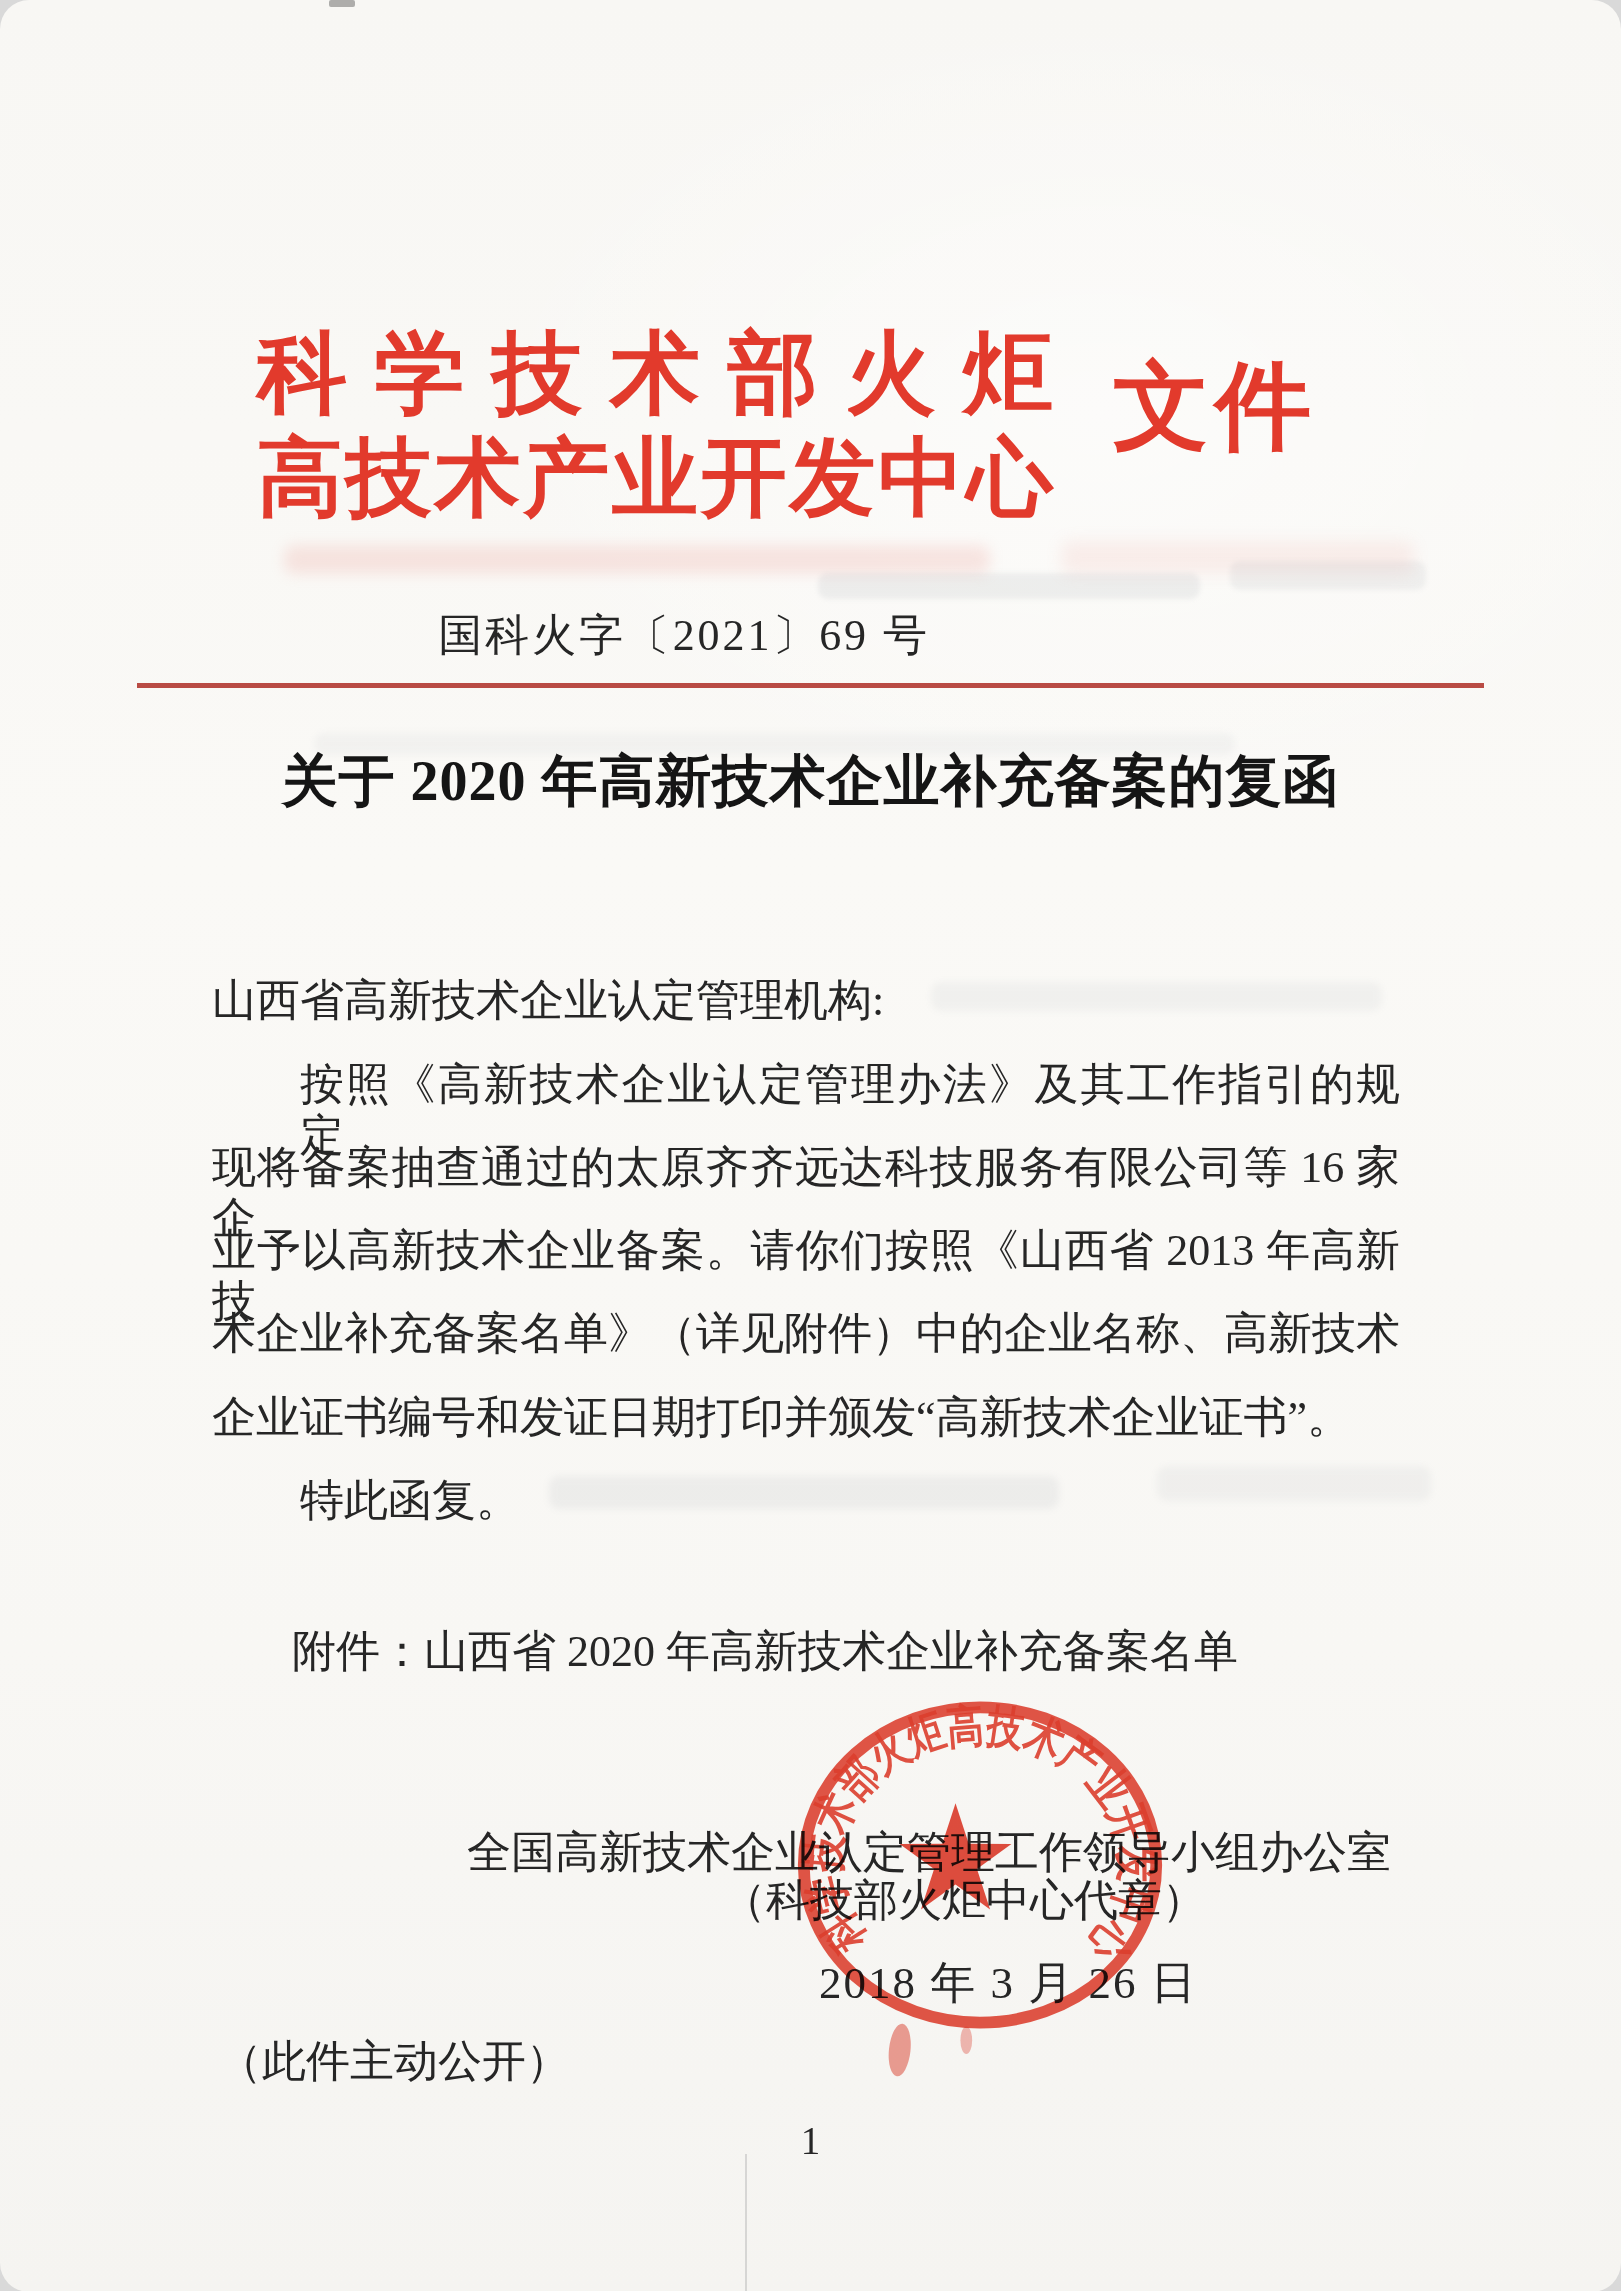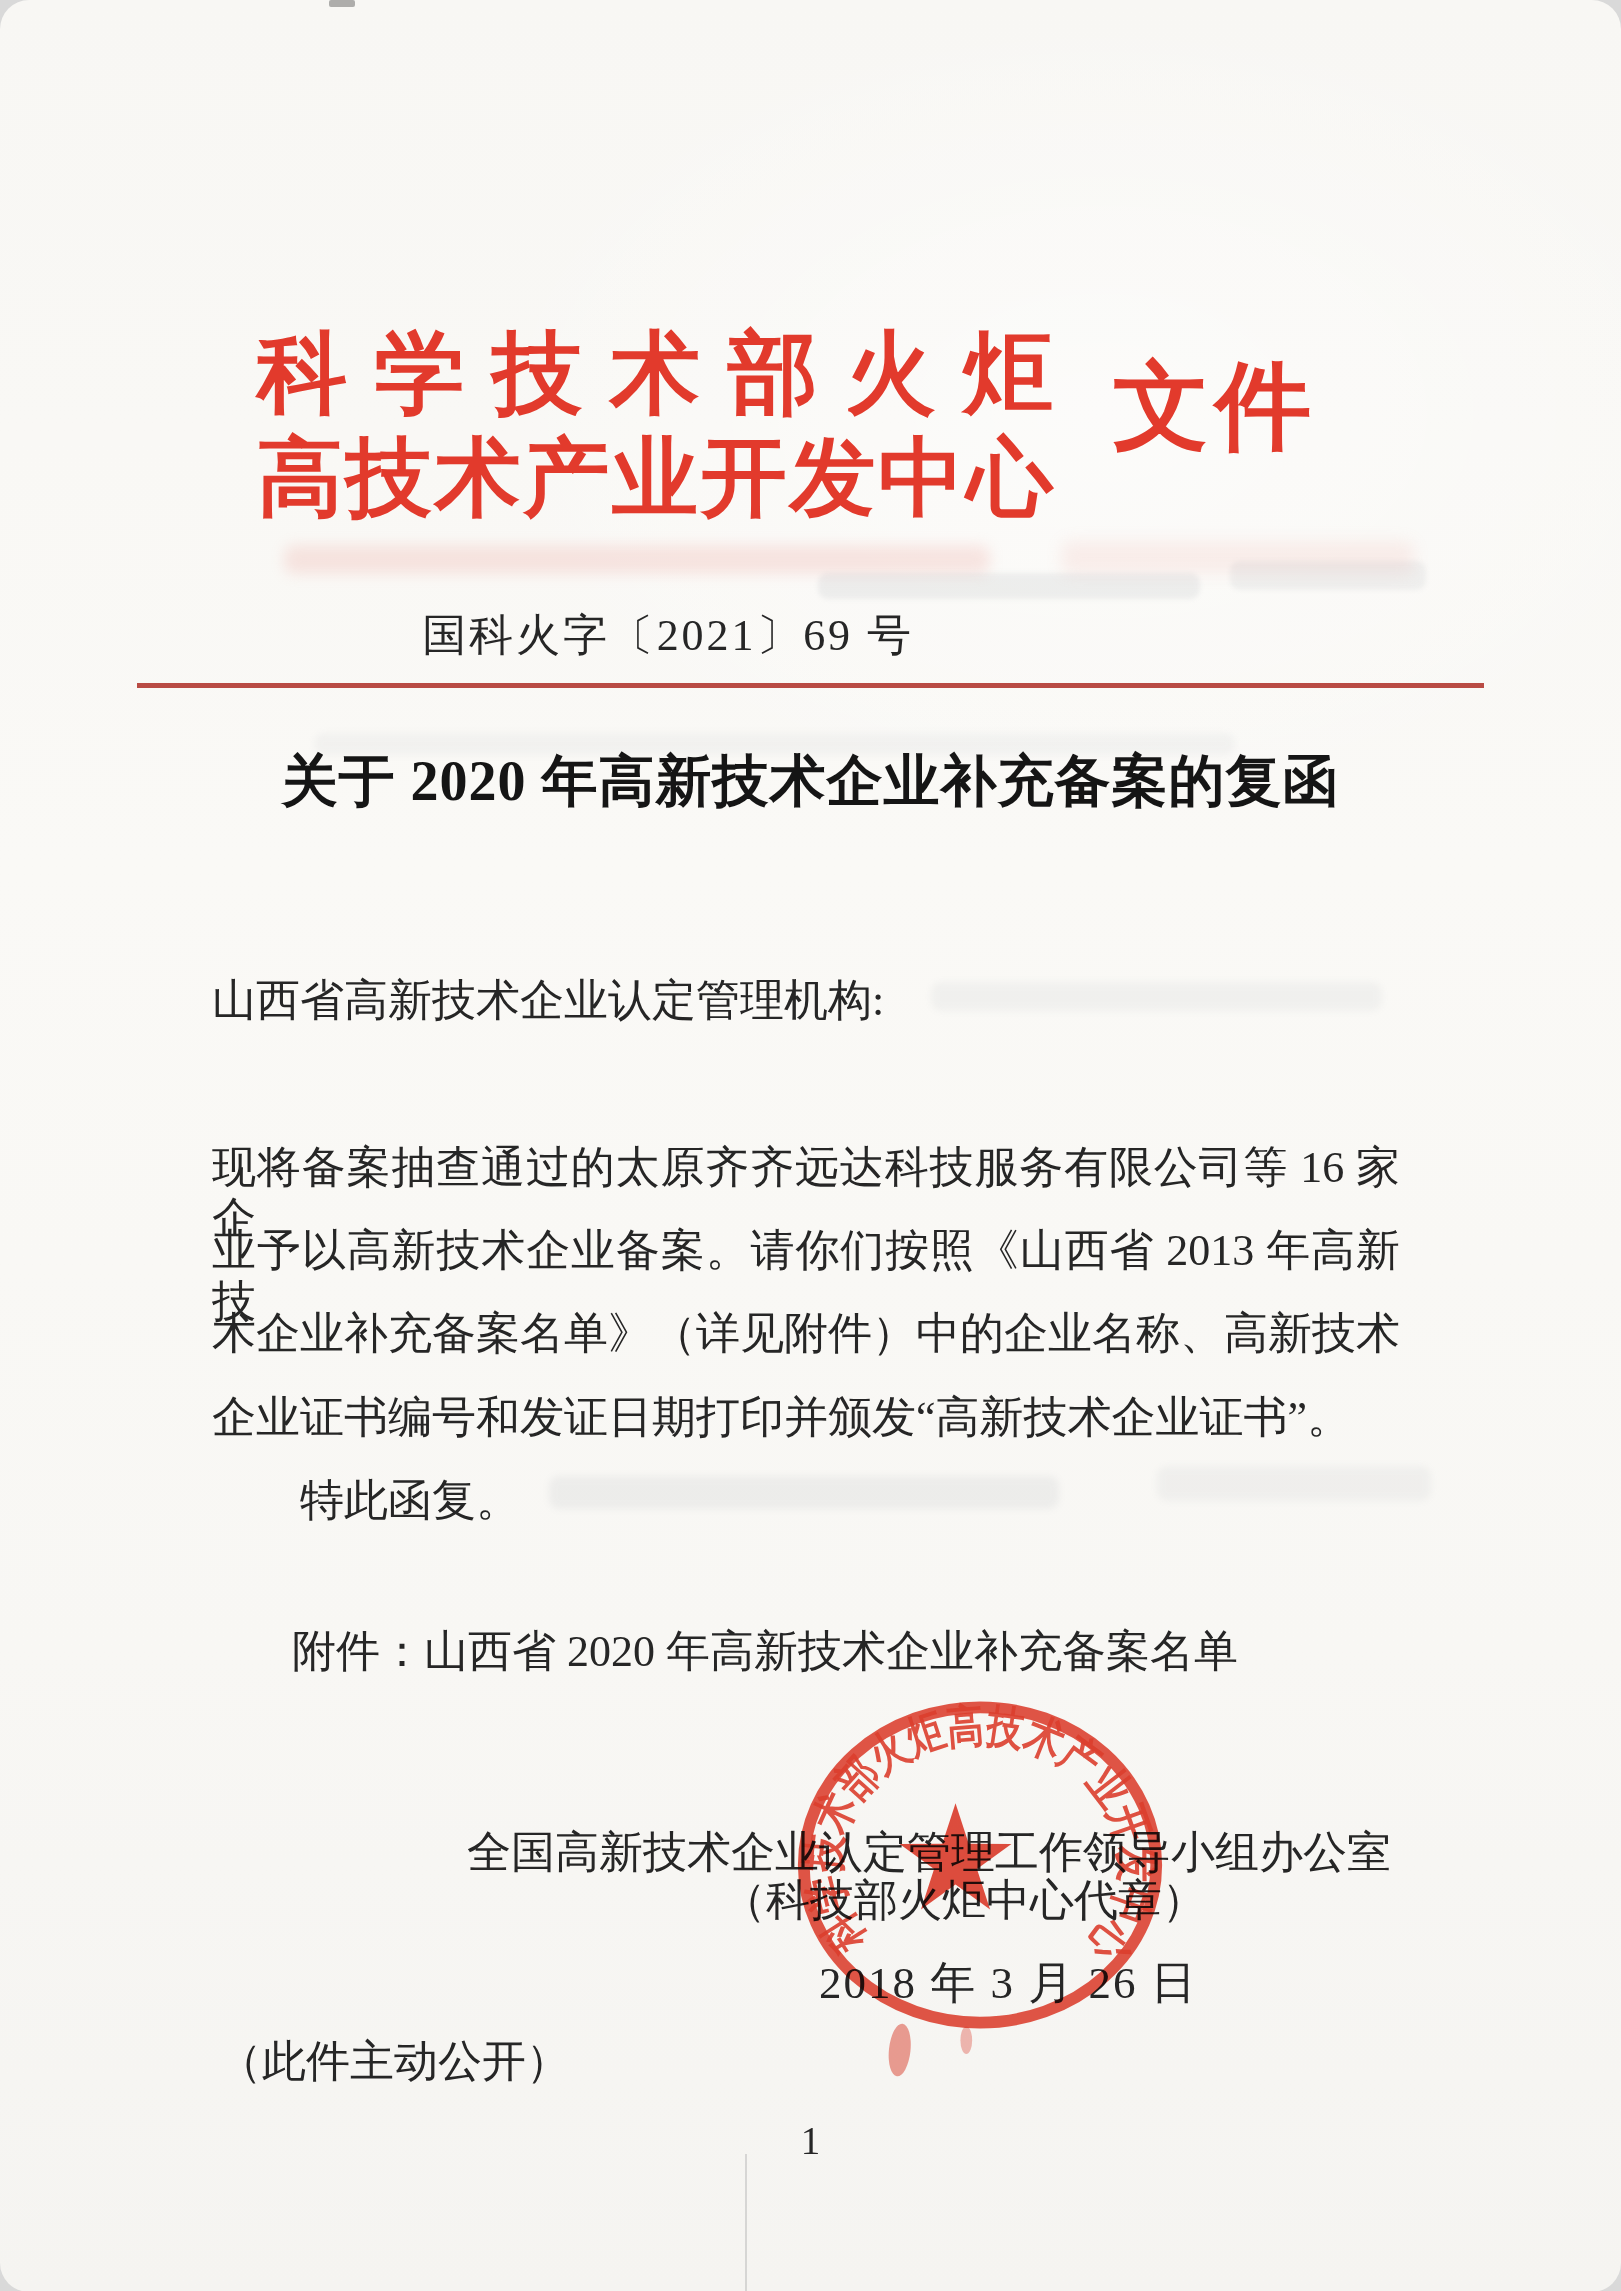--- a/index.html
+++ b/index.html
@@ -10,21 +10,21 @@
       linear-gradient(180deg,#f8f7f4 0%,#faf9f6 38%,#f8f7f4 72%,#f5f4f1 100%);
     font-family:"Liberation Serif","DejaVu Serif",serif;
     color:#262626;
     border-radius:29px;
   }
   
   .red-head{position:absolute;left:257px;top:329px;width:796px;color:#e23a2c;font-weight:bold;}
   .rh1{font-size:90px;line-height:1;height:92px;text-align:justify;text-align-last:justify;}
   .rh2{font-size:86px;line-height:1;margin-top:13.7px;text-align:justify;text-align-last:justify;}
   .doc-label{position:absolute;left:1113px;top:359px;font-size:96px;line-height:1;font-weight:bold;color:#e23a2c;letter-spacing:5.9px;white-space:nowrap;}
-  .doc-no{position:absolute;left:0;top:614px;width:1336px;text-align:center;font-size:44px;line-height:1;letter-spacing:2.9px;}
+  .doc-no{position:absolute;left:0;top:614px;width:1336px;text-align:center;font-size:44px;line-height:1;letter-spacing:2.9px;padding-left:16px;}
   .rule{position:absolute;left:137px;top:683px;width:1347px;height:4.9px;background:#b94b44;}
   
   .title{position:absolute;left:0;top:751px;width:1621px;text-align:center;font-size:56px;line-height:1.1;font-weight:bold;letter-spacing:1px;color:#151515;}
   .bline{position:absolute;font-size:44px;line-height:1.15;white-space:nowrap;}
   .just{white-space:normal;text-align:justify;text-align-last:justify;}
   .sal{left:212px;top:976px;}
   .p1{left:300px;top:1060px;width:1100px;}
   .p2{left:212px;top:1143px;width:1188px;}
   .p3{left:212px;top:1226px;width:1188px;}
   .p4{left:212px;top:1309px;width:1188px;}
@@ -71,20 +71,21 @@
     <div class="rh1">科学技术部火炬</div>
     <div class="rh2">高技术产业开发中心</div>
   </div>
   <div class="doc-label">文件</div>
   <div class="doc-no">国科火字〔2021〕69 号</div>
   <div class="rule"></div>
 
   <div class="title">关于 2020 年高新技术企业补充备案的复函</div>
 
   <div class="bline sal">山西省高新技术企业认定管理机构:</div>
+  <div class="bline just p1">按照《高新技术企业认定管理办法》及其工作指引的规定，</div>
   <div class="bline just p2">现将备案抽查通过的太原齐齐远达科技服务有限公司等 16 家企</div>
   <div class="bline just p3">业予以高新技术企业备案。请你们按照《山西省 2013 年高新技</div>
   <div class="bline just p4">术企业补充备案名单》（详见附件）中的企业名称、高新技术</div>
   <div class="bline p5">企业证书编号和发证日期打印并颁发“高新技术企业证书”。</div>
   <div class="bline p6">特此函复。</div>
   <div class="bline att">附件：山西省 2020 年高新技术企业补充备案名单</div>
 
   <div class="bline sig-org">全国高新技术企业认定管理工作领导小组办公室</div>
   <div class="bline sig-proxy">（科技部火炬中心代章）</div>
   <div class="bline sig-date">2018 年 3 月 26 日</div>

